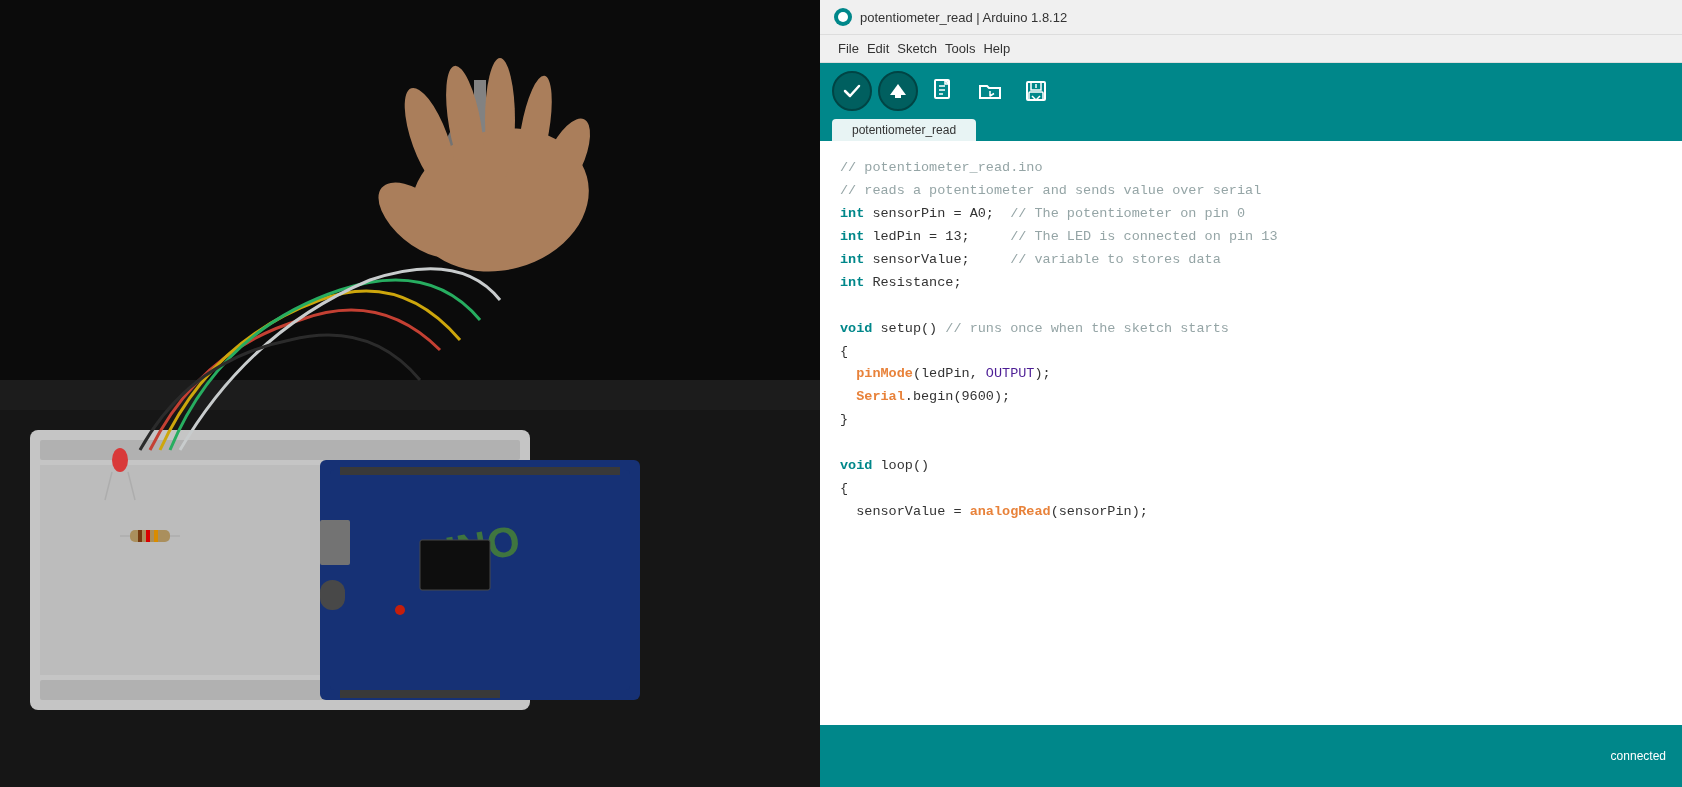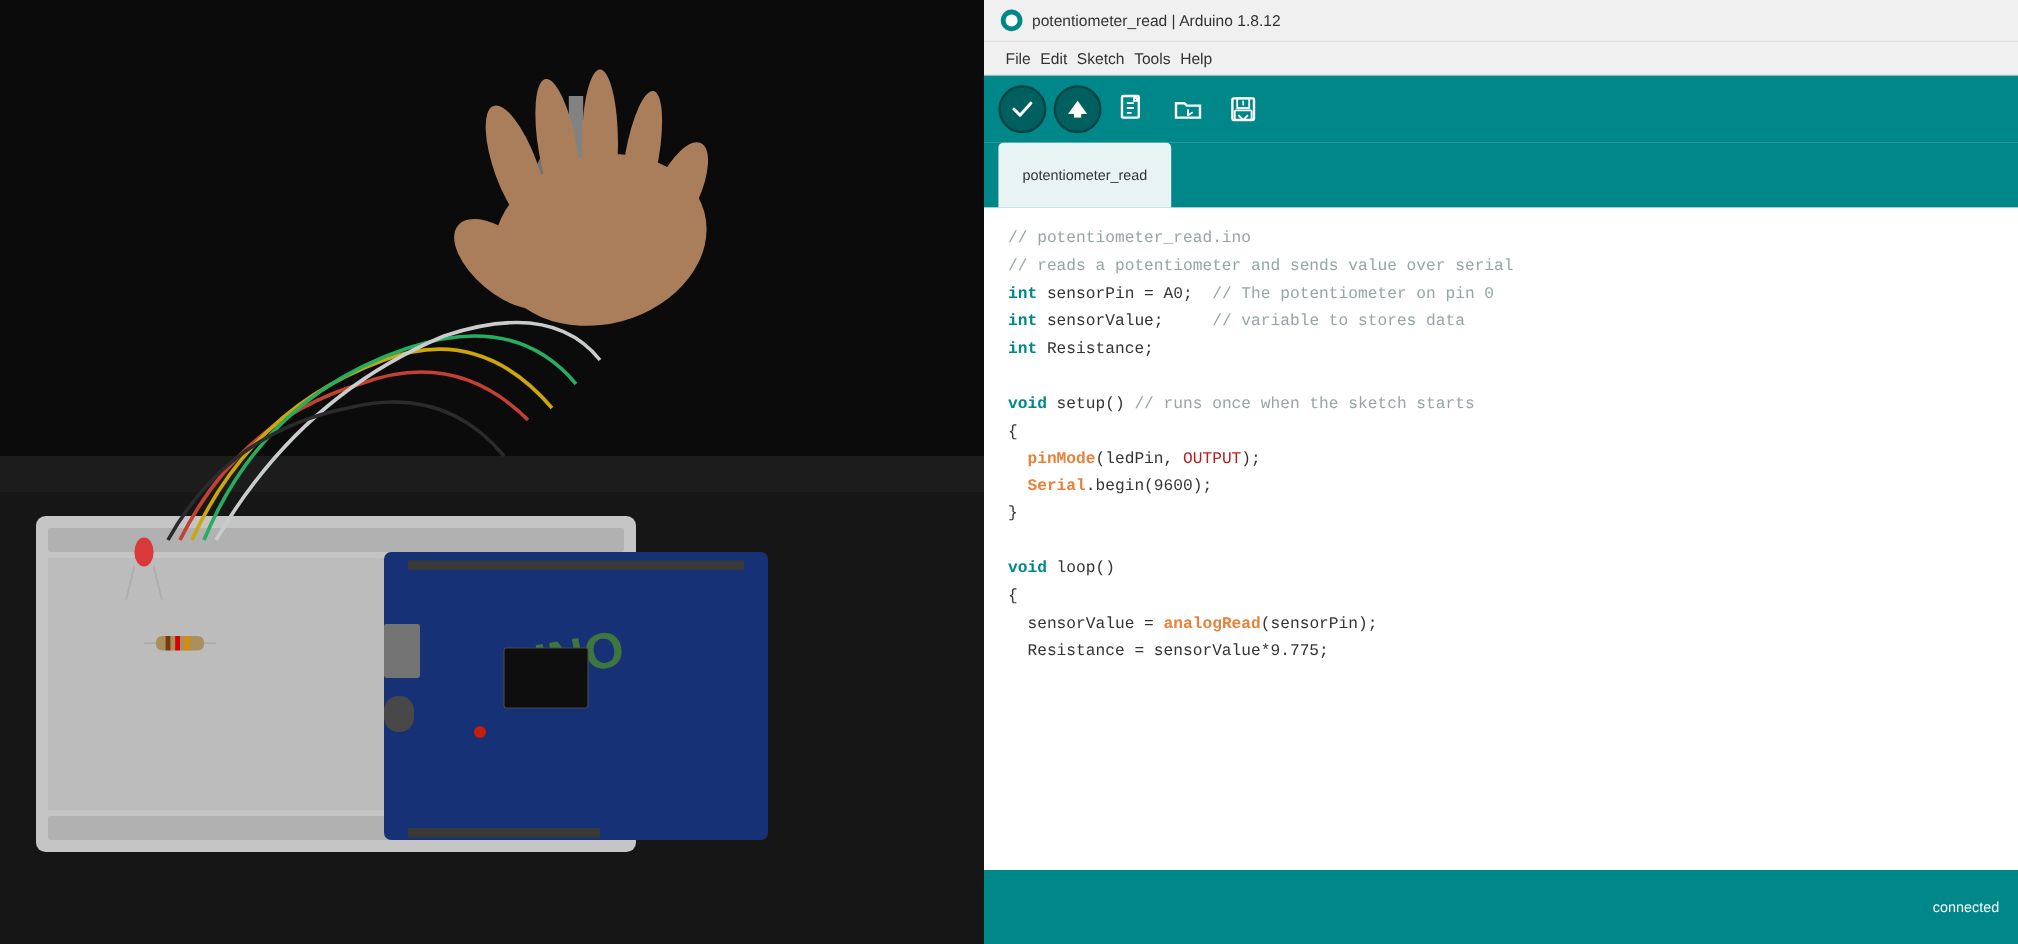--- a/index.html
+++ b/index.html
@@ -129,21 +129,21 @@
     
     .tabs-bar {
       background: #00878A;
       padding: 0 0 0 12px;
       display: flex;
       align-items: flex-end;
     }
 
     .tab {
       background: #e8f4f4;
-      padding: 20px 20px;
+      padding: 4px 20px;
       font-family: Arial, sans-serif;
       font-size: 12px;
       color: #333;
       cursor: pointer;
       border-radius: 4px 4px 0 0;
       margin-right: 2px;
     }
 
     
     .code-editor {
@@ -159,21 +159,21 @@
 
     .code-line {
       white-space: pre;
       display: block;
     }
 
     
     .c-comment { color: #95a5a6; }
     .c-keyword { color: #00878A; font-weight: bold; }
     .c-function { color: #E8823A; font-weight: bold; }
-    .c-const { color: #b91c1c; }
+    .c-const { color: #4c1d95; }
     .c-normal { color: #333; }
 
     
     .status-bar {
       background: #00878A;
       height: 62px;
       display: flex;
       align-items: center;
       padding: 0 16px;
       justify-content: flex-end;
@@ -325,32 +325,32 @@
   </div>
 
   <div class="tabs-bar">
     <div class="tab">potentiometer_read</div>
   </div>
 
   <div class="code-editor">
     <span class="code-line c-comment">// potentiometer_read.ino</span>
     <span class="code-line c-comment">// reads a potentiometer and sends value over serial</span>
     <span class="code-line"><span class="c-keyword">int</span><span class="c-normal"> sensorPin = A0;  </span><span class="c-comment">// The potentiometer on pin 0</span></span>
+    <span class="code-line"><span class="c-keyword">int</span><span class="c-normal"> ledPin = 13;     </span><span class="c-comment">// The LED is connected on pin 13</span></span>
     <span class="code-line"><span class="c-keyword">int</span><span class="c-normal"> sensorValue;     </span><span class="c-comment">// variable to stores data</span></span>
     <span class="code-line"><span class="c-keyword">int</span><span class="c-normal"> Resistance;</span></span>
     <span class="code-line">&nbsp;</span>
     <span class="code-line"><span class="c-keyword">void</span><span class="c-normal"> setup() </span><span class="c-comment">// runs once when the sketch starts</span></span>
     <span class="code-line c-normal">{</span>
     <span class="code-line"><span class="c-normal">  </span><span class="c-function">pinMode</span><span class="c-normal">(ledPin, </span><span class="c-const">OUTPUT</span><span class="c-normal">);</span></span>
     <span class="code-line"><span class="c-normal">  </span><span class="c-function">Serial</span><span class="c-normal">.begin(9600);</span></span>
     <span class="code-line c-normal">}</span>
     <span class="code-line">&nbsp;</span>
     <span class="code-line"><span class="c-keyword">void</span><span class="c-normal"> loop()</span></span>
     <span class="code-line c-normal">{</span>
     <span class="code-line"><span class="c-normal">  sensorValue = </span><span class="c-function">analogRead</span><span class="c-normal">(sensorPin);</span></span>
-    <span class="code-line c-normal">  Resistance = sensorValue*9.775;</span>
   </div>
 
   <div class="status-bar">
     <span class="status-text">connected</span>
   </div>
 
 </div>
 
 </body></html>

